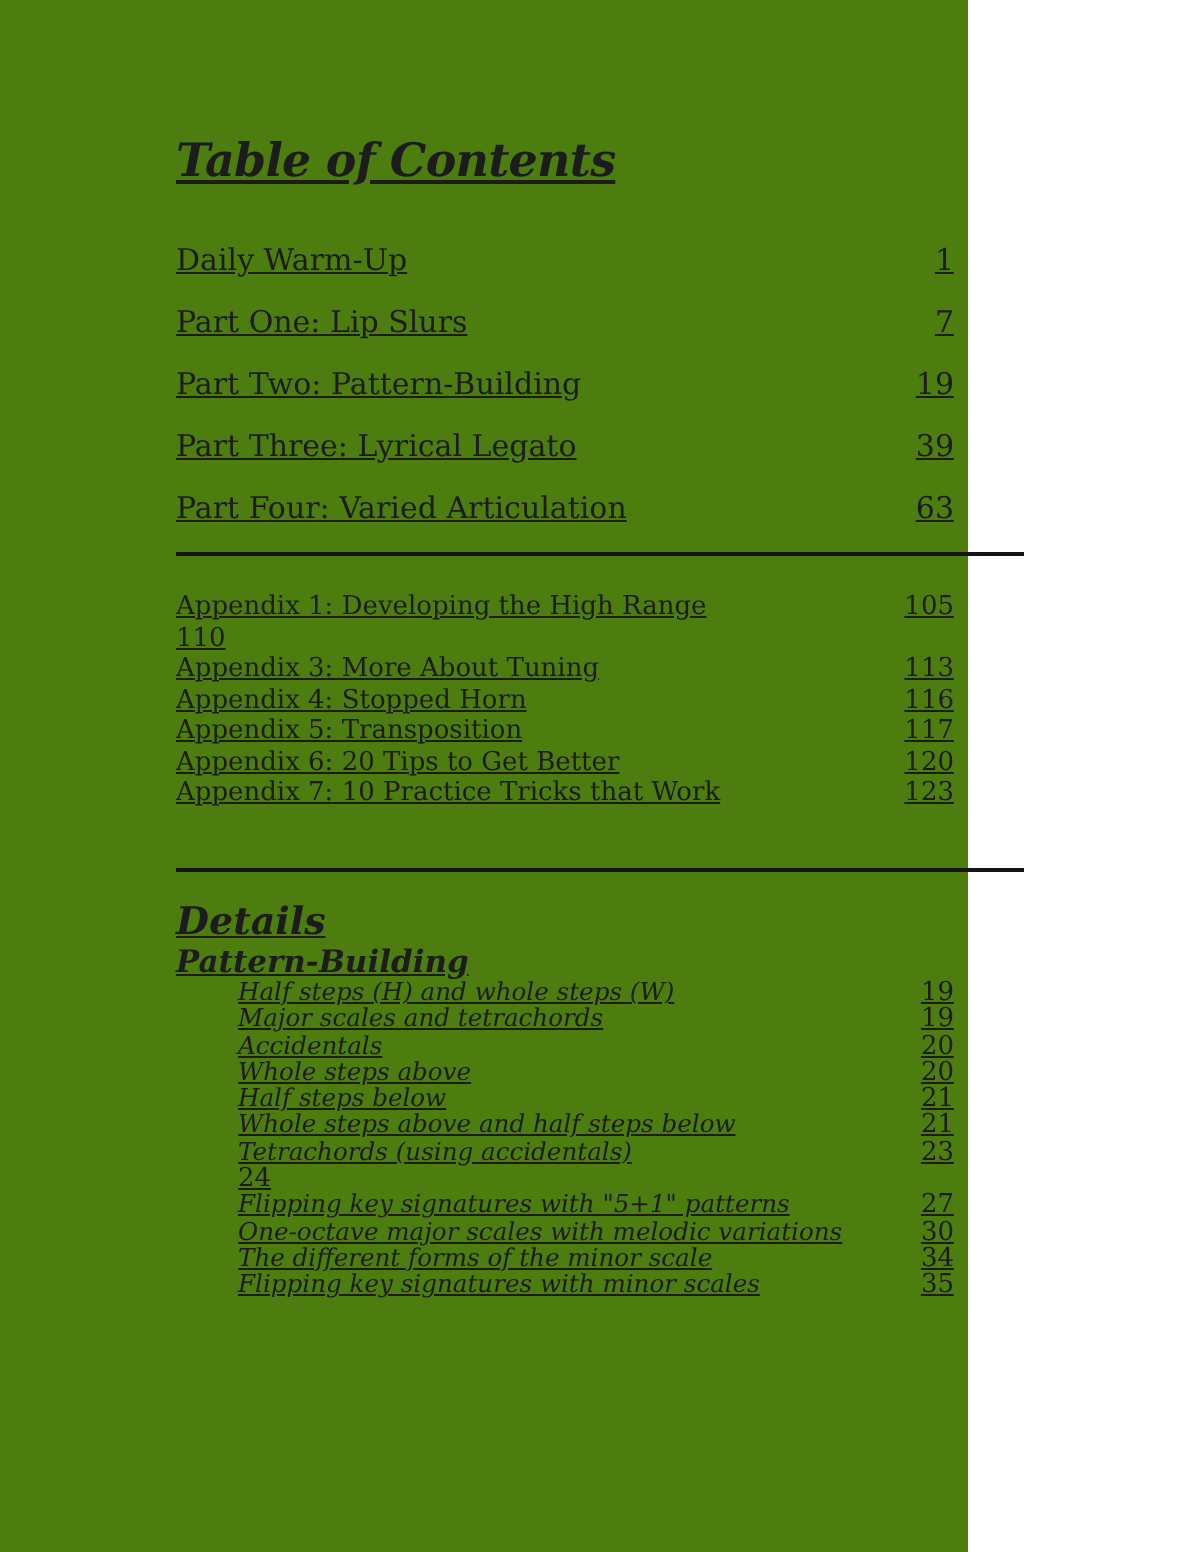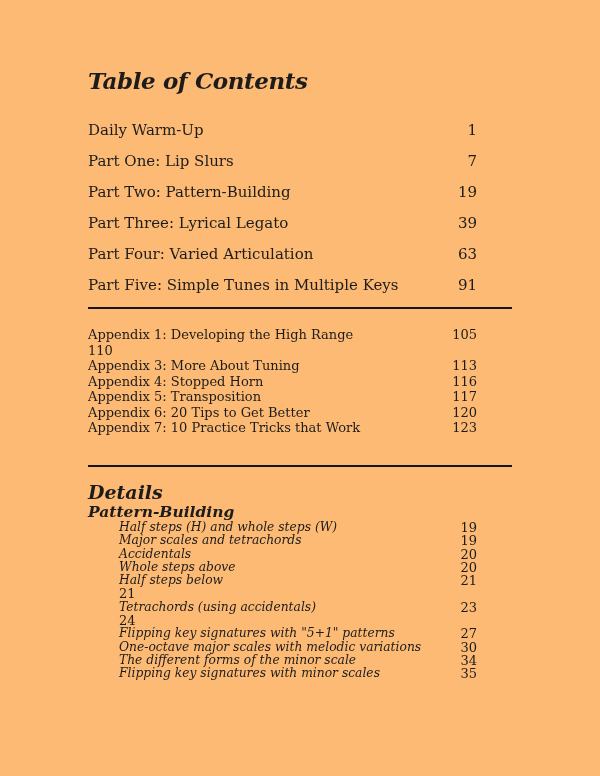--- a/index.html
+++ b/index.html
@@ -9,23 +9,24 @@
   }
   body {
     width: 600px;
     height: 776px;
     font-family: "DejaVu Serif", serif;
     color: #1c1c1c;
     overflow: hidden;
   }
   .page {
     position: relative;
-    width: 600px;
+    width: 484px;
     height: 776px;
-    background: #fdba74;
+    background: #4d7c0f;
+    text-decoration: underline;
   }
   .content {
     margin-left: 88px;
     width: 424px;
     padding-top: 69px;
   }
   h1.doc-title {
     margin: 0;
     font-size: 23px;
     line-height: 24px;
@@ -114,24 +115,20 @@
         <div class="row">
           <span class="label">Part Three: Lyrical Legato</span>
           <span class="pagenum">39</span>
         </div>
 
         <div class="row">
           <span class="label">Part Four: Varied Articulation</span>
           <span class="pagenum">63</span>
         </div>
 
-        <div class="row">
-          <span class="label">Part Five: Simple Tunes in Multiple Keys</span>
-          <span class="pagenum">91</span>
-        </div>
       </div>
 
     <div class="rule rule-top"></div>
 
     <div class="toc toc-appendix">
 
         <div class="row">
           <span class="label">Appendix 1: Developing the High Range</span>
           <span class="pagenum">105</span>
         </div>
@@ -193,20 +190,21 @@
           <span class="label">Whole steps above</span>
           <span class="pagenum">20</span>
         </div>
 
         <div class="row">
           <span class="label">Half steps below</span>
           <span class="pagenum">21</span>
         </div>
 
         <div class="row">
+          <span class="label">Whole steps above and half steps below</span>
           <span class="pagenum">21</span>
         </div>
 
 
         <div class="row">
           <span class="label">Tetrachords (using accidentals)</span>
           <span class="pagenum">23</span>
         </div>
 
         <div class="row">

